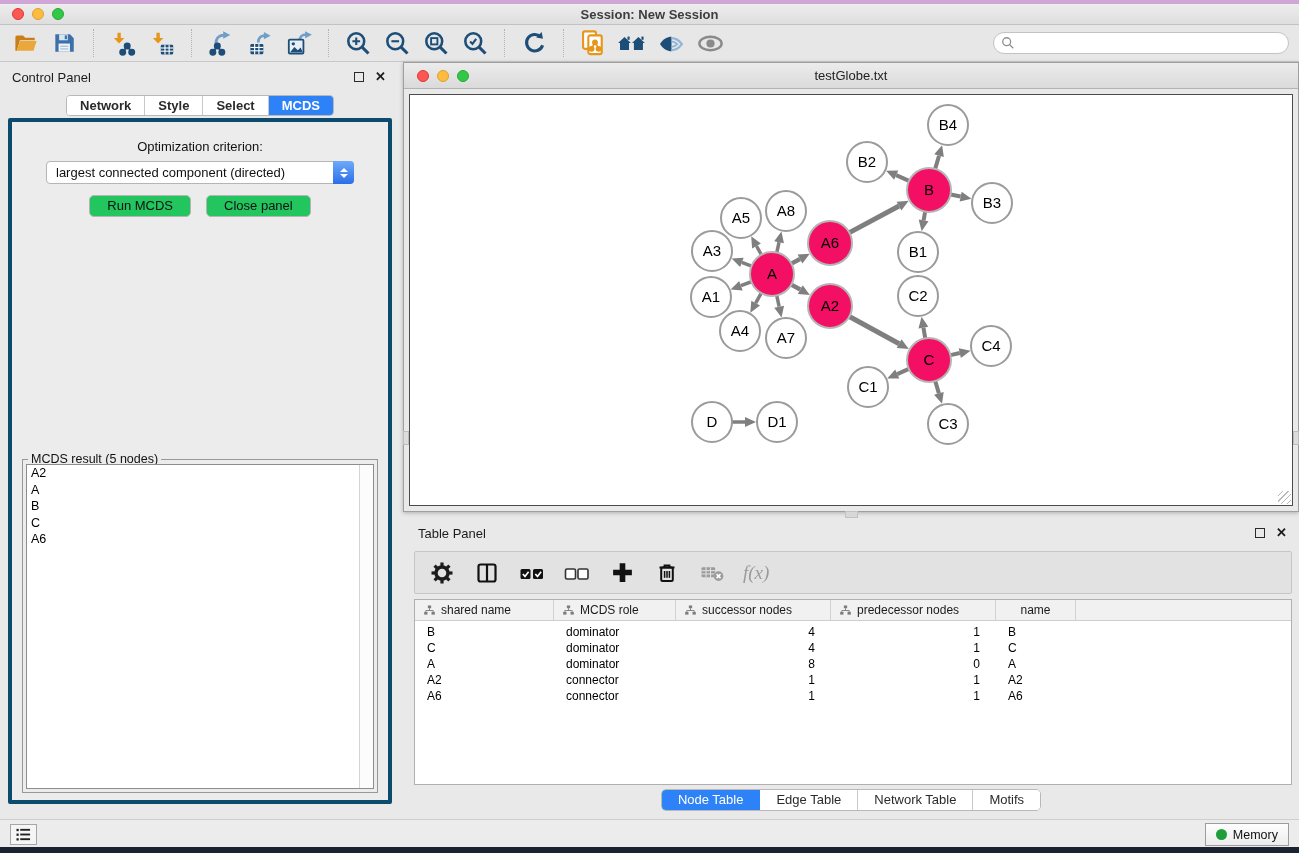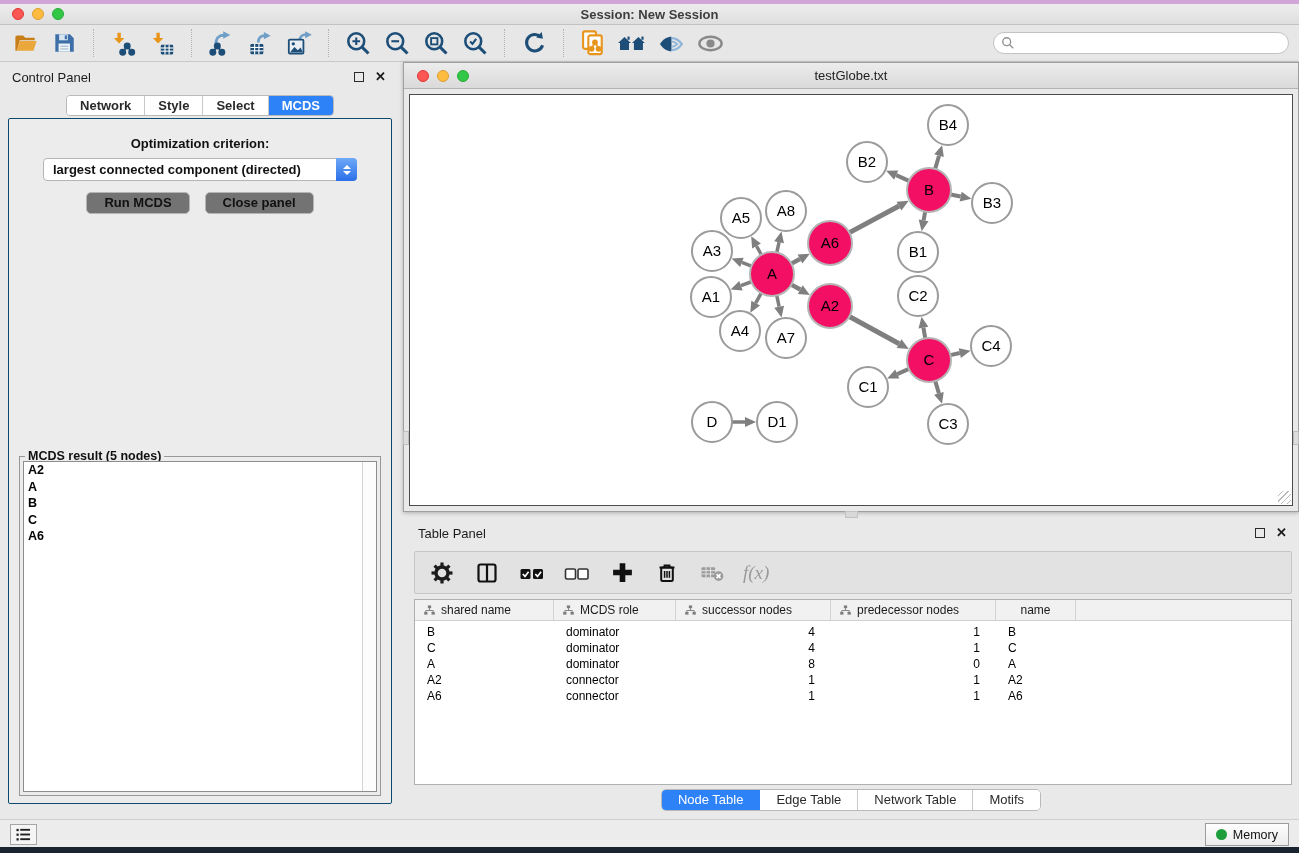--- a/index.html
+++ b/index.html
@@ -31,29 +31,29 @@
   .close-icon { font-size:13px; font-weight:bold; color:#1a1a1a; line-height:11px; }
 
   .seg-tabs { display:flex; height:21px; border:1px solid #b9b9b9; border-radius:4px; background:#fff; overflow:hidden; }
   .seg { padding:0 13px; font-size:13px; font-weight:600; color:#2a2a2a; line-height:19px; border-right:1px solid #c9c9c9; background:#fff; }
   .seg:last-child { border-right:none; }
   .seg.active { background:#2e82f7; color:#fff; border-right-color:#2e82f7; }
 
   
   .control-panel { position:absolute; left:0; top:62px; width:400px; height:757px; }
   .cp-tabs-wrap { position:absolute; left:0; right:0; top:33px; display:flex; justify-content:center; }
-  .cp-content { position:absolute; left:8px; right:8px; top:56px; bottom:15px; background:#ececec; border:1px solid #0c4a6e; border-radius:2px;font-weight:bold; }
+  .cp-content { position:absolute; left:8px; right:8px; top:56px; bottom:15px; background:#ececec; border:4px solid #0c4a6e; border-radius:2px; }
   .opt-label { text-align:center; margin-top:17px; font-size:13px; color:#111; }
   .combo { position:absolute; left:34px; right:34px; top:39px; height:23px; background:#fff; border:1px solid #b5b5b5; border-radius:4px; }
   .combo-value { font-size:13px; line-height:21px; padding-left:9px; color:#111; white-space:nowrap; }
   .combo-spin { position:absolute; right:-1px; top:-1px; width:21px; height:23px; background:linear-gradient(#6fa9f8,#2a6fe9); border-radius:0 4px 4px 0; display:flex; flex-direction:column; align-items:center; justify-content:center; gap:2px; }
   .chev-up { width:0; height:0; border-left:4px solid transparent; border-right:4px solid transparent; border-bottom:4px solid #fff; }
   .chev-dn { width:0; height:0; border-left:4px solid transparent; border-right:4px solid transparent; border-top:4px solid #fff; }
   .btn-row { position:absolute; left:0; right:0; top:73px; display:flex; justify-content:center; gap:15px; }
-  .btn { height:22px; padding:0 17px; background:#737373; border:1px solid #b5b5b5; border-radius:5px; font-size:13px; line-height:20px; color:#111; }
+  .btn { height:22px; padding:0 17px; background:#22c55e; border:1px solid #b5b5b5; border-radius:5px; font-size:13px; line-height:20px; color:#111; }
   .result-group { position:absolute; left:10px; right:10px; top:337px; bottom:7px; border:1px solid #989898; }
   .legend { position:absolute; top:-8px; left:5px; background:#ececec; padding:0 3px; font-size:12.5px; color:#111; }
   .listbox { position:absolute; left:3px; right:3px; top:4px; bottom:3px; background:#fff; border:1px solid #8d8d8d; overflow:hidden; }
   .list-item { font-size:12.5px; line-height:16.5px; padding-left:4px; color:#000; }
   .list-scroll { position:absolute; top:0; bottom:0; right:0; width:14px; background:#fcfcfc; border-left:1px solid #d4d4d4; }
 
   
   .network-window { position:absolute; left:403px; top:62px; width:896px; height:450px; background:#e9e9e9; border:1px solid #9f9f9f; box-shadow:0 1px 4px rgba(0,0,0,.25); }
   .nw-titlebar { position:relative; height:26px; background:linear-gradient(#ececec,#dadada); border-bottom:1px solid #b3b3b3; }
   .nw-titlebar .lights { top:7px; left:13px; }

